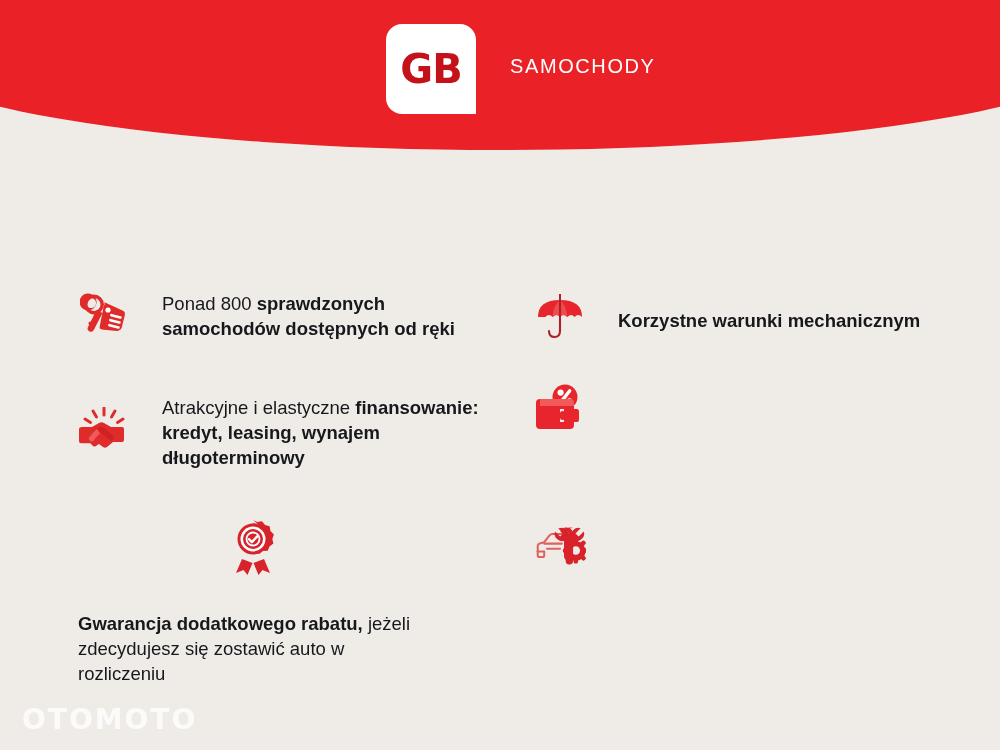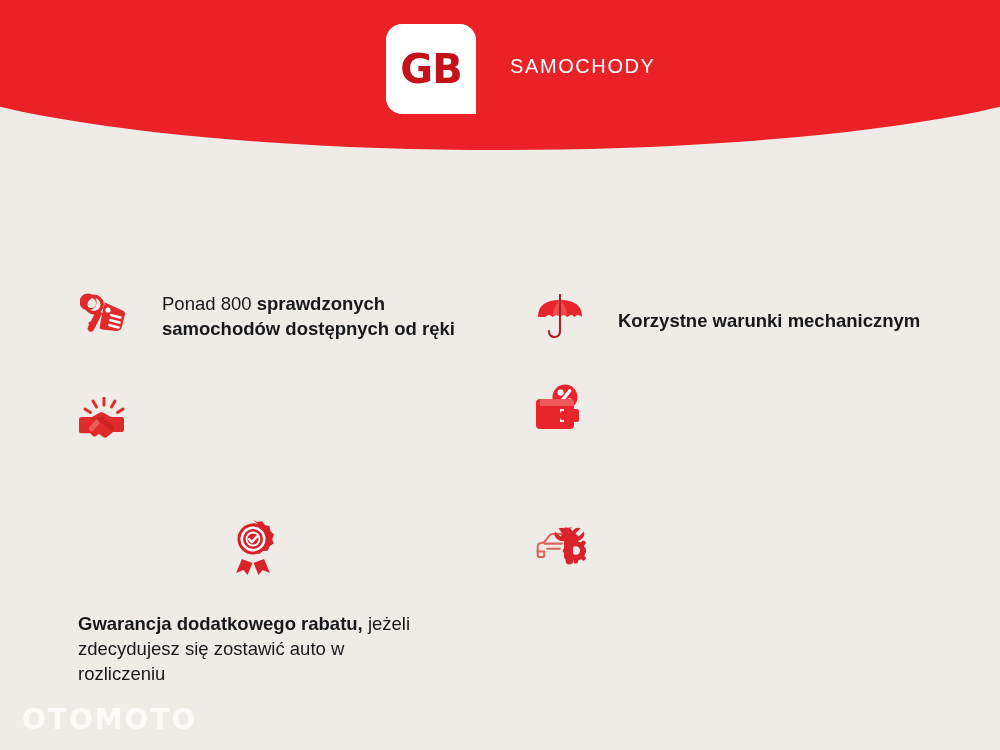--- a/index.html
+++ b/index.html
@@ -190,20 +190,23 @@
             <line x1="6" y1="12" x2="11.5" y2="15.5"></line>
             <line x1="44" y1="12" x2="38.5" y2="15.5"></line>
           </g>
           <g fill="#e02b2b">
             <path d="M2 20 h11 l7 -4 q2.5 -1.3 5 0 l7 4 h11 q2 0 2 2 v11 q0 2 -2 2 h-9 l-6 5 q-2 1.6 -4 0 l-4 -3 l-3 2 q-2 1.4 -3.6 -0.5 l-2 -2.3 h-9.4 q-2 0 -2 -2 v-12 q0 -2 2 -2 z"></path>
             <path d="M17.5 21.5 q4 -3.5 8 -0.2 l8.5 7.3 q2 1.8 0.2 3.8 q-1.8 2 -3.8 0.3 l-6 -5" fill="#cf2222"></path>
           </g>
           <path d="M18 22 q-4.5 4 -7.5 8 q-1.6 2.2 0.6 3.8 q2.2 1.6 3.8 -0.6 q2.6 -3.6 6 -6.6" fill="#f05a5a"></path>
         </svg>
       </div>
+      <div class="feature-text">
+        <span>Atrakcyjne i elastyczne </span><b>finansowanie: kredyt, leasing, wynajem długoterminowy</b>
+      </div>
     </div>
 
     <div class="feature f-l3">
       <div class="icon-box">
         <svg width="50" height="56" viewBox="0 0 50 56">
           <g fill="#d8232a">
             <path d="M14 40 l-6 14 l7.5 -3 l4 5 l5 -12 z"></path>
             <path d="M36 40 l6 14 l-7.5 -3 l-4 5 l-5 -12 z"></path>
           </g>
           <g fill="#d8232a">

